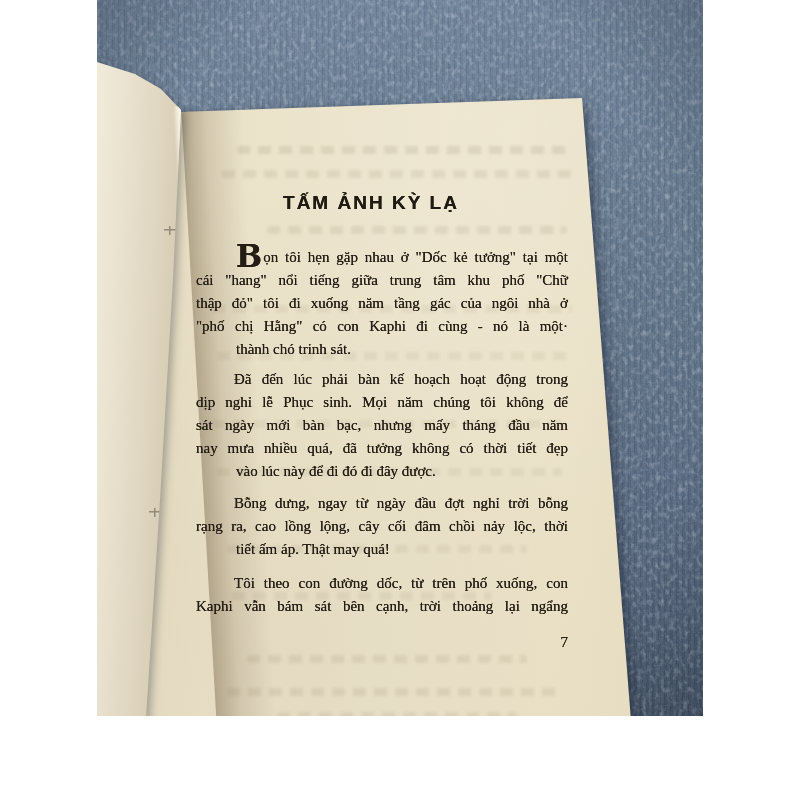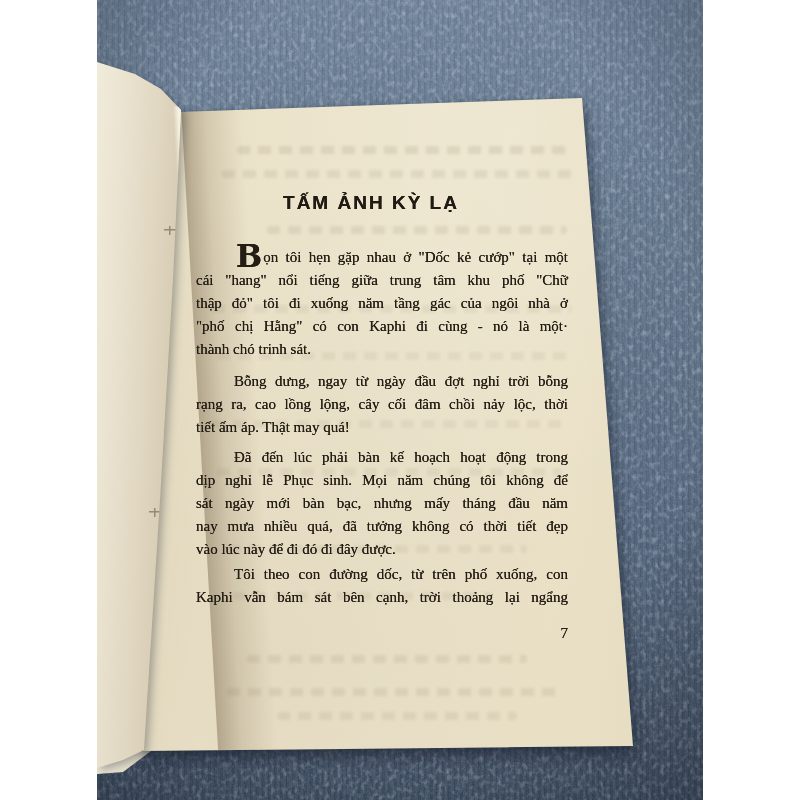--- a/index.html
+++ b/index.html
@@ -2,21 +2,21 @@
 <html><head>
 <meta charset="utf-8">
 <style>
   html,body { margin:0; padding:0; background:#ffffff; }
   .frame {
     position:relative; width:800px; height:800px;
     background:#ffffff; overflow:hidden;
     font-family:"Liberation Serif", serif;
   }
   .photo {
-    position:absolute; left:97px; top:0; width:606px; height:800px;
+    position:absolute; left:97px; top:0; width:606px; height:716px;
     overflow:hidden; background:#56687f;
   }
   .fabric { position:absolute; left:0; top:0; width:606px; height:800px; display:block; }
 
   
   .rp-wrap { position:absolute; left:0; top:0; width:606px; height:800px;
     filter: drop-shadow(2px 8px 7px rgba(22,30,44,0.45)) drop-shadow(0 2px 3px rgba(22,30,44,0.40)); }
   .right-page {
     position:absolute; left:0; top:0; width:606px; height:800px;
     clip-path: polygon(83px 112px, 485px 98px, 536px 746px, 46px 751px);
@@ -44,26 +44,26 @@
     font-size:19px; line-height:26px; letter-spacing:2px;
     text-align:center; transform:translateX(-11px);
     color:#1f1a12; margin-bottom:30px;
     text-shadow:0 0 0.5px #1f1a12;
   }
   .ln {
     font-size:15px; line-height:23px; width:100%;
     text-shadow:0 0 0.4px #2a231a;
   }
   .just { text-align:justify; text-align-last:justify; }
-  .last { text-align:left; text-align-last:left; }
+  .last { text-align:left; text-align-last:left;margin-left:40px; }
   .first { text-indent:38px; }
   .p1first { padding-left:40px; width:332px; }
   .para { margin-top:7px; }
   .para3 { margin-top:9px; }
-  .para4 { margin-top:2px; }
+  .para4 { margin-top:11px; }
   .dropcap {
     font-family:"DejaVu Serif", serif; font-weight:bold;
     font-size:31px; line-height:0; vertical-align:-5px;
     letter-spacing:0; margin-right:1px;
   }
   .page-number { font-size:15px; text-align:right; padding-right:16px; margin-top:13px; }
 
   
   .lp-wrap { position:absolute; left:0; top:0; width:130px; height:800px;
     filter: drop-shadow(3px 3px 5px rgba(20,28,42,0.35)); }
@@ -149,39 +149,39 @@
         <div class="ghost" style="left:130px; top:545px; width:300px; opacity:0.08;"></div>
         <div class="ghost" style="left:135px; top:592px; width:260px; opacity:0.08;"></div>
         <div class="ghost" style="left:150px; top:655px; width:280px; opacity:0.10;"></div>
         <div class="ghost" style="left:130px; top:688px; width:330px; opacity:0.10;"></div>
         <div class="ghost" style="left:180px; top:712px; width:240px; opacity:0.09;"></div>
 
         <div class="text-block">
           <div class="chapter-title">TẤM ẢNH KỲ LẠ</div>
 
           <div>
-            <div class="ln just p1first"><span class="dropcap">B</span><span>ọn tôi hẹn gặp nhau ở "Dốc kẻ cướp" tại một</span></div>
+            <div class="ln just p1first"><span class="dropcap">B</span><span>ọn tôi hẹn gặp nhau ở "Dốc kẻ tưởng" tại một</span></div>
             <div class="ln just">cái "hang" nổi tiếng giữa trung tâm khu phố "Chữ</div>
             <div class="ln just">thập đỏ" tôi đi xuống năm tầng gác của ngôi nhà ở</div>
             <div class="ln just">"phố chị Hằng" có con Kaphi đi cùng - nó là một·</div>
             <div class="ln last">thành chó trinh sát.</div>
-          </div>
-
-          <div class="para para3">
-            <div class="ln just first">Bỗng dưng, ngay từ ngày đầu đợt nghỉ trời bỗng</div>
-            <div class="ln just">rạng ra, cao lồng lộng, cây cối đâm chồi nảy lộc, thời</div>
-            <div class="ln last">tiết ấm áp. Thật may quá!</div>
           </div>
 
           <div class="para">
             <div class="ln just first">Đã đến lúc phải bàn kế hoạch hoạt động trong</div>
             <div class="ln just">dịp nghỉ lễ Phục sinh. Mọi năm chúng tôi không để</div>
             <div class="ln just">sát ngày mới bàn bạc, nhưng mấy tháng đầu năm</div>
             <div class="ln just">nay mưa nhiều quá, đã tưởng không có thời tiết đẹp</div>
             <div class="ln last">vào lúc này để đi đó đi đây được.</div>
+          </div>
+
+          <div class="para para3">
+            <div class="ln just first">Bỗng dưng, ngay từ ngày đầu đợt nghỉ trời bỗng</div>
+            <div class="ln just">rạng ra, cao lồng lộng, cây cối đâm chồi nảy lộc, thời</div>
+            <div class="ln last">tiết ấm áp. Thật may quá!</div>
           </div>
 
           <div class="para para4">
             <div class="ln just first">Tôi theo con đường dốc, từ trên phố xuống, con</div>
             <div class="ln just">Kaphi vẫn bám sát bên cạnh, trời thoảng lại ngẩng</div>
           </div>
 
           <div class="ln page-number">7</div>
         </div>
       </div>

